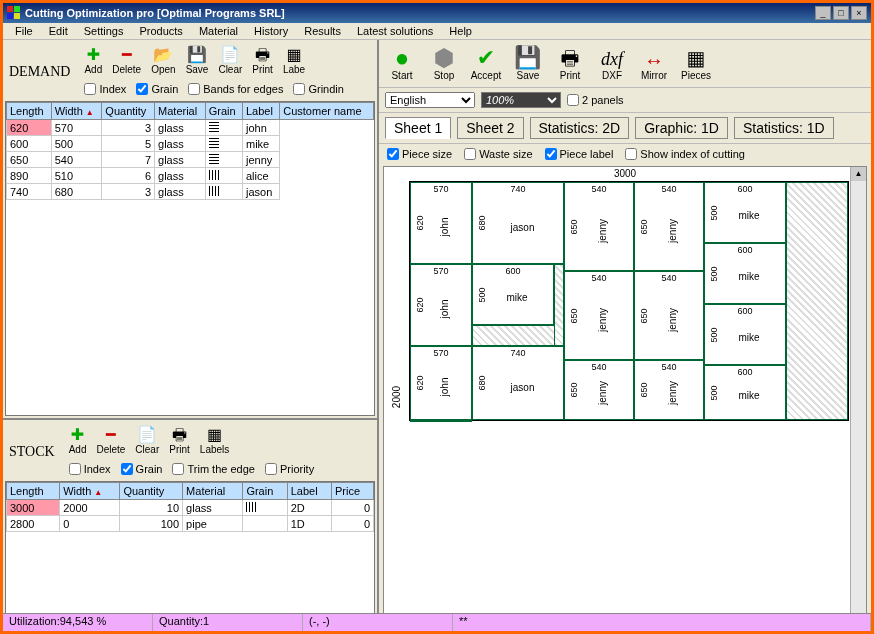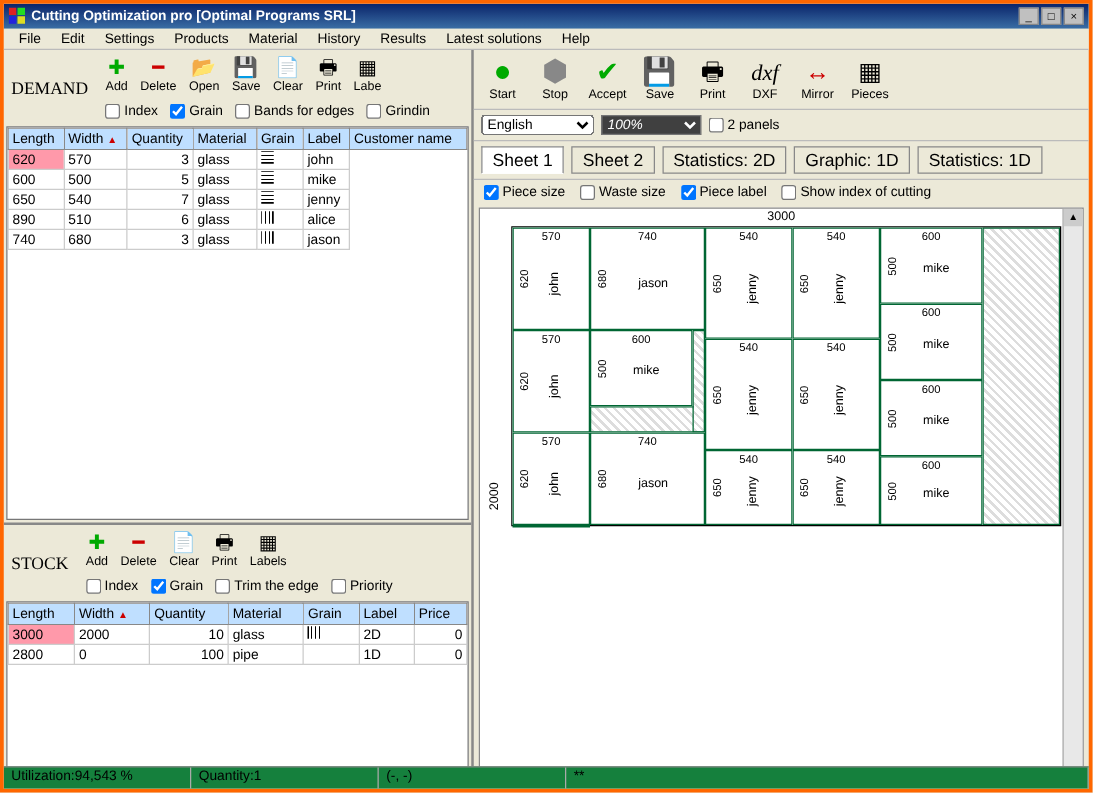--- a/index.html
+++ b/index.html
@@ -62,21 +62,21 @@
 .sheet-top { top: 1px; left: 50%; transform: translateX(-50%); }
 .sheet-left { top: 50%; left: 1px; transform: translateY(-50%) rotate(-90deg); transform-origin: center; }
 .sheet { position: absolute; left: 25px; top: 14px; width: 440px; height: 240px; border: 1px solid #000; }
 .piece { position: absolute; border: 1px solid #063; background: #fff; }
 .piece .dim-w { position: absolute; top: 1px; left: 50%; transform: translateX(-50%); font-size: 9px; }
 .piece .dim-h { position: absolute; left: 1px; top: 50%; transform: translateY(-50%) rotate(-90deg); transform-origin: center; font-size: 9px; white-space: nowrap; }
 .piece .plabel { position: absolute; top: 55%; left: 55%; transform: translate(-50%,-50%); font-size: 10px; }
 .piece .plabel.v { transform: translate(-50%,-50%) rotate(-90deg); }
 .waste { background: repeating-linear-gradient(45deg, #ddd, #ddd 2px, #fff 2px, #fff 5px); }
 .sheet-caption { position: absolute; bottom: 2px; left: 25px; font-family: "Times New Roman", serif; font-size: 12px; }
-.statusbar { position: absolute; bottom: 0; left: 0; right: 0; height: 18px; border-top: 1px solid #888; display: flex; background: #15803d; }
+.statusbar { position: absolute; bottom: 0; left: 0; right: 0; height: 18px; border-top: 1px solid #888; display: flex; background: #f0abfc; }
 .statusbar > div { border-right: 1px solid #aaa; padding: 1px 6px; }
 #scrollbar-r { position: absolute; right: 0; top: 0; bottom: 0; width: 16px; background: #e8e8e8; border-left: 1px solid #aaa; }
 #scrollbar-r::before { content:"▲"; display:block; text-align:center; font-size:8px; background:#ccc; height:14px; line-height:14px;}
 #scrollbar-r::after { content:"▼"; display:block; text-align:center; font-size:8px; background:#ccc; height:14px; line-height:14px; position:absolute; bottom:0; width:100%;}
 .grain-ico { display: inline-block; width: 10px; height: 10px; }
 .grain-v { background: repeating-linear-gradient(90deg,#000,#000 1px,transparent 1px,transparent 3px); }
 .grain-h { background: repeating-linear-gradient(0deg,#000,#000 1px,transparent 1px,transparent 3px); }
 .demand-hdr { display:flex; align-items:center; }
 .drow1 { display: flex; flex-direction: column; }
 </style>

